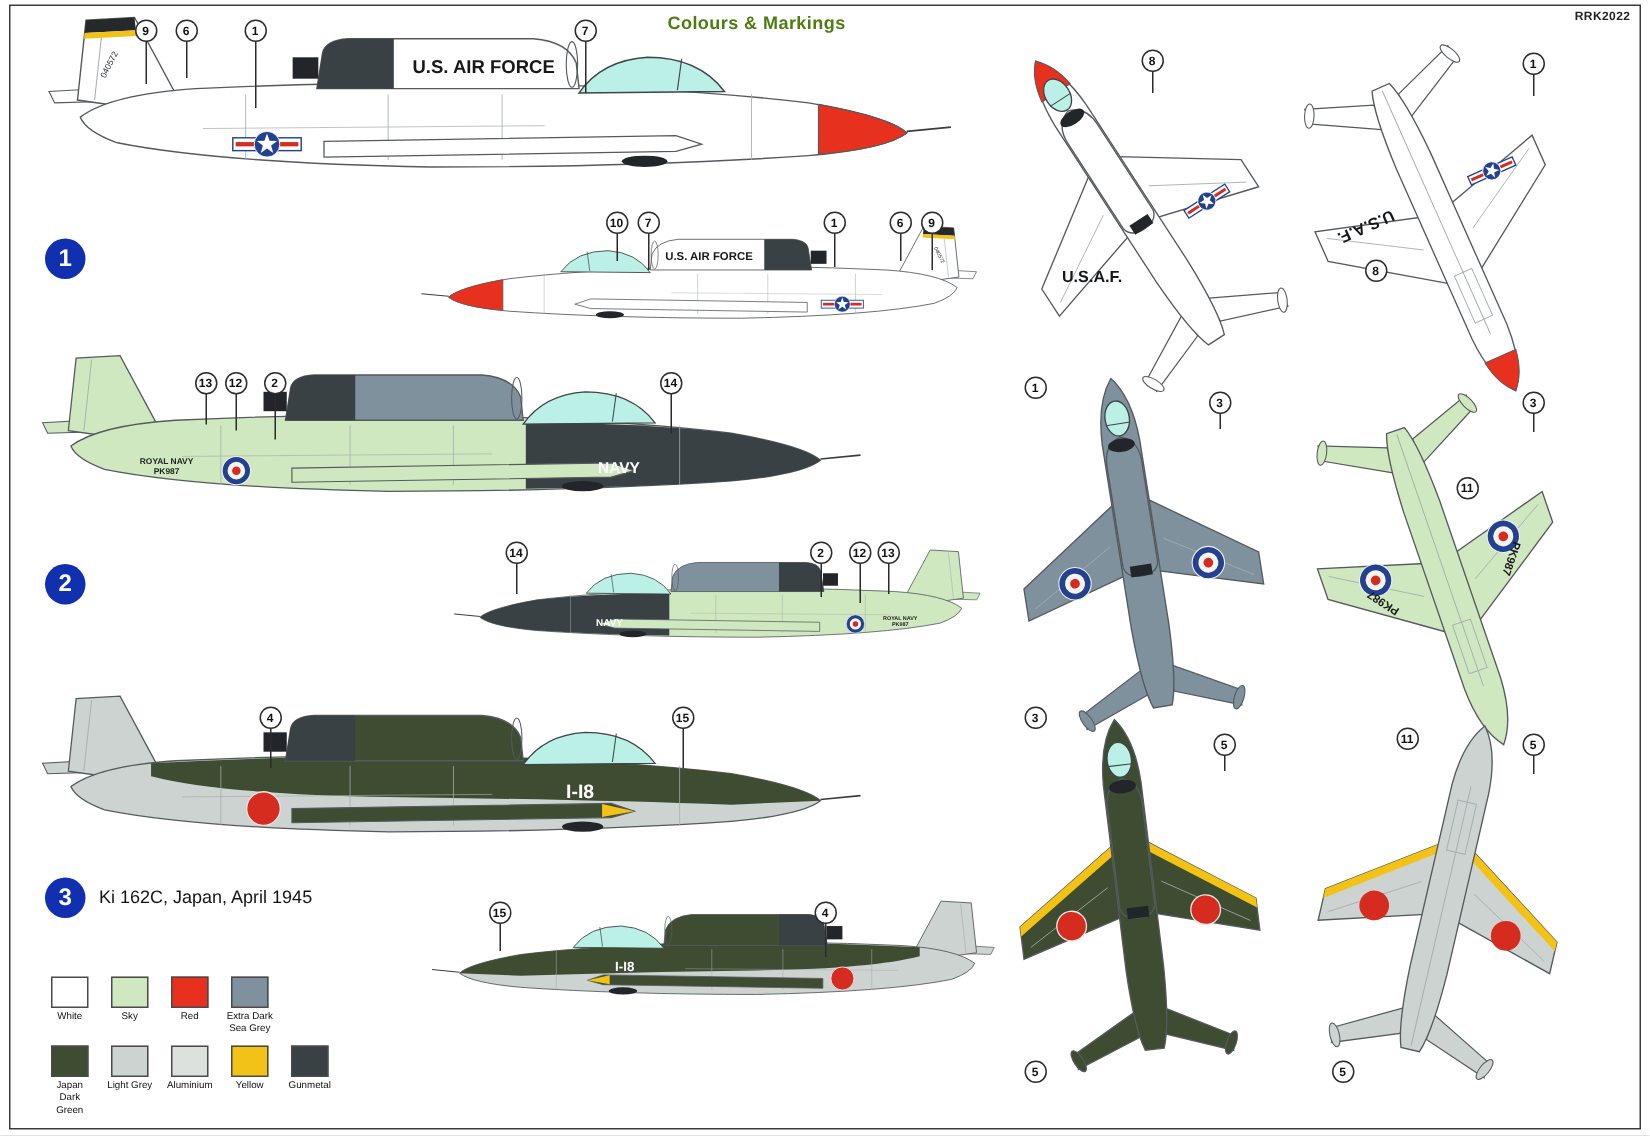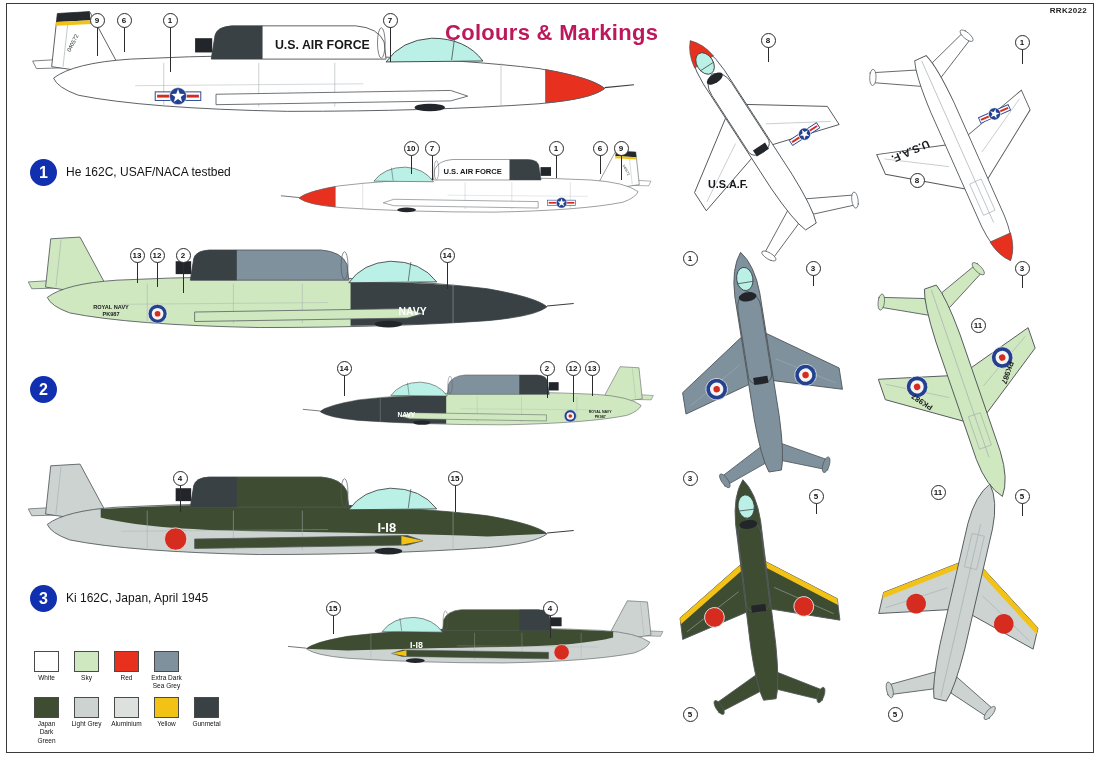--- a/index.html
+++ b/index.html
@@ -1,19 +1,19 @@
 <!DOCTYPE html>
 <html style="--badge: #1130b0;"><head>
 <meta charset="utf-8">
 <style>
   html,body{margin:0;padding:0;background:#e8e8e8}
   .page{position:relative;width:1100px;height:757px;background:#ffffff;overflow:hidden;
         font-family:"Liberation Sans",sans-serif;margin:0 auto;box-shadow:0 0 4px rgba(0,0,0,.3)}
   .frame{position:absolute;left:6px;right:6px;top:3px;bottom:4px;border:1px solid #3a3a3a;pointer-events:none}
-  .title{position:absolute;left:445px;top:20px;font-size:22px;font-weight:bold;color:#be185d;letter-spacing:.3px}
+  .title{position:absolute;left:445px;top:8px;font-size:12px;font-weight:bold;color:#4d7c0f;letter-spacing:.3px}
   .code{position:absolute;right:13px;top:6px;font-size:8px;font-weight:bold;color:#222;letter-spacing:.3px}
   .scheme-label{position:absolute;display:flex;align-items:center;gap:9px}
   .badge{width:27px;height:27px;border-radius:50%;background:var(--badge,#1130b0);color:#fff;
          font-weight:bold;font-size:16px;display:flex;align-items:center;justify-content:center;flex:0 0 auto}
   .lines{font-size:12px;color:#141414;line-height:1.35}
   .lines div:empty{display:none}
   .ac,.plan{position:absolute}
   svg text{font-family:"Liberation Sans",sans-serif}
   .callout{position:absolute;width:15px;height:15px;border-radius:50%;background:#ffffff;border:1px solid #2b2b2b;
            display:flex;align-items:center;justify-content:center;font-size:8px;font-weight:bold;color:#111;z-index:6;box-sizing:border-box}
@@ -31,21 +31,20 @@
   <div class="frame"></div>
 
   <div class="title">Colours &amp; Markings</div>
   <div class="code">RRK2022</div>
 
   <div class="scheme-label" style="left:30px;top:159px">
     <div class="badge">
         <span>1</span>
       </div>
     <div class="lines">
-      <div>He 162C, USAF/NACA testbed</div>
     </div>
   </div>
   <div class="scheme-label" style="left:30px;top:376px">
     <div class="badge">
         <span>2</span>
       </div>
   </div>
   <div class="scheme-label" style="left:30px;top:585px">
     <div class="badge">
         <span>3</span>

